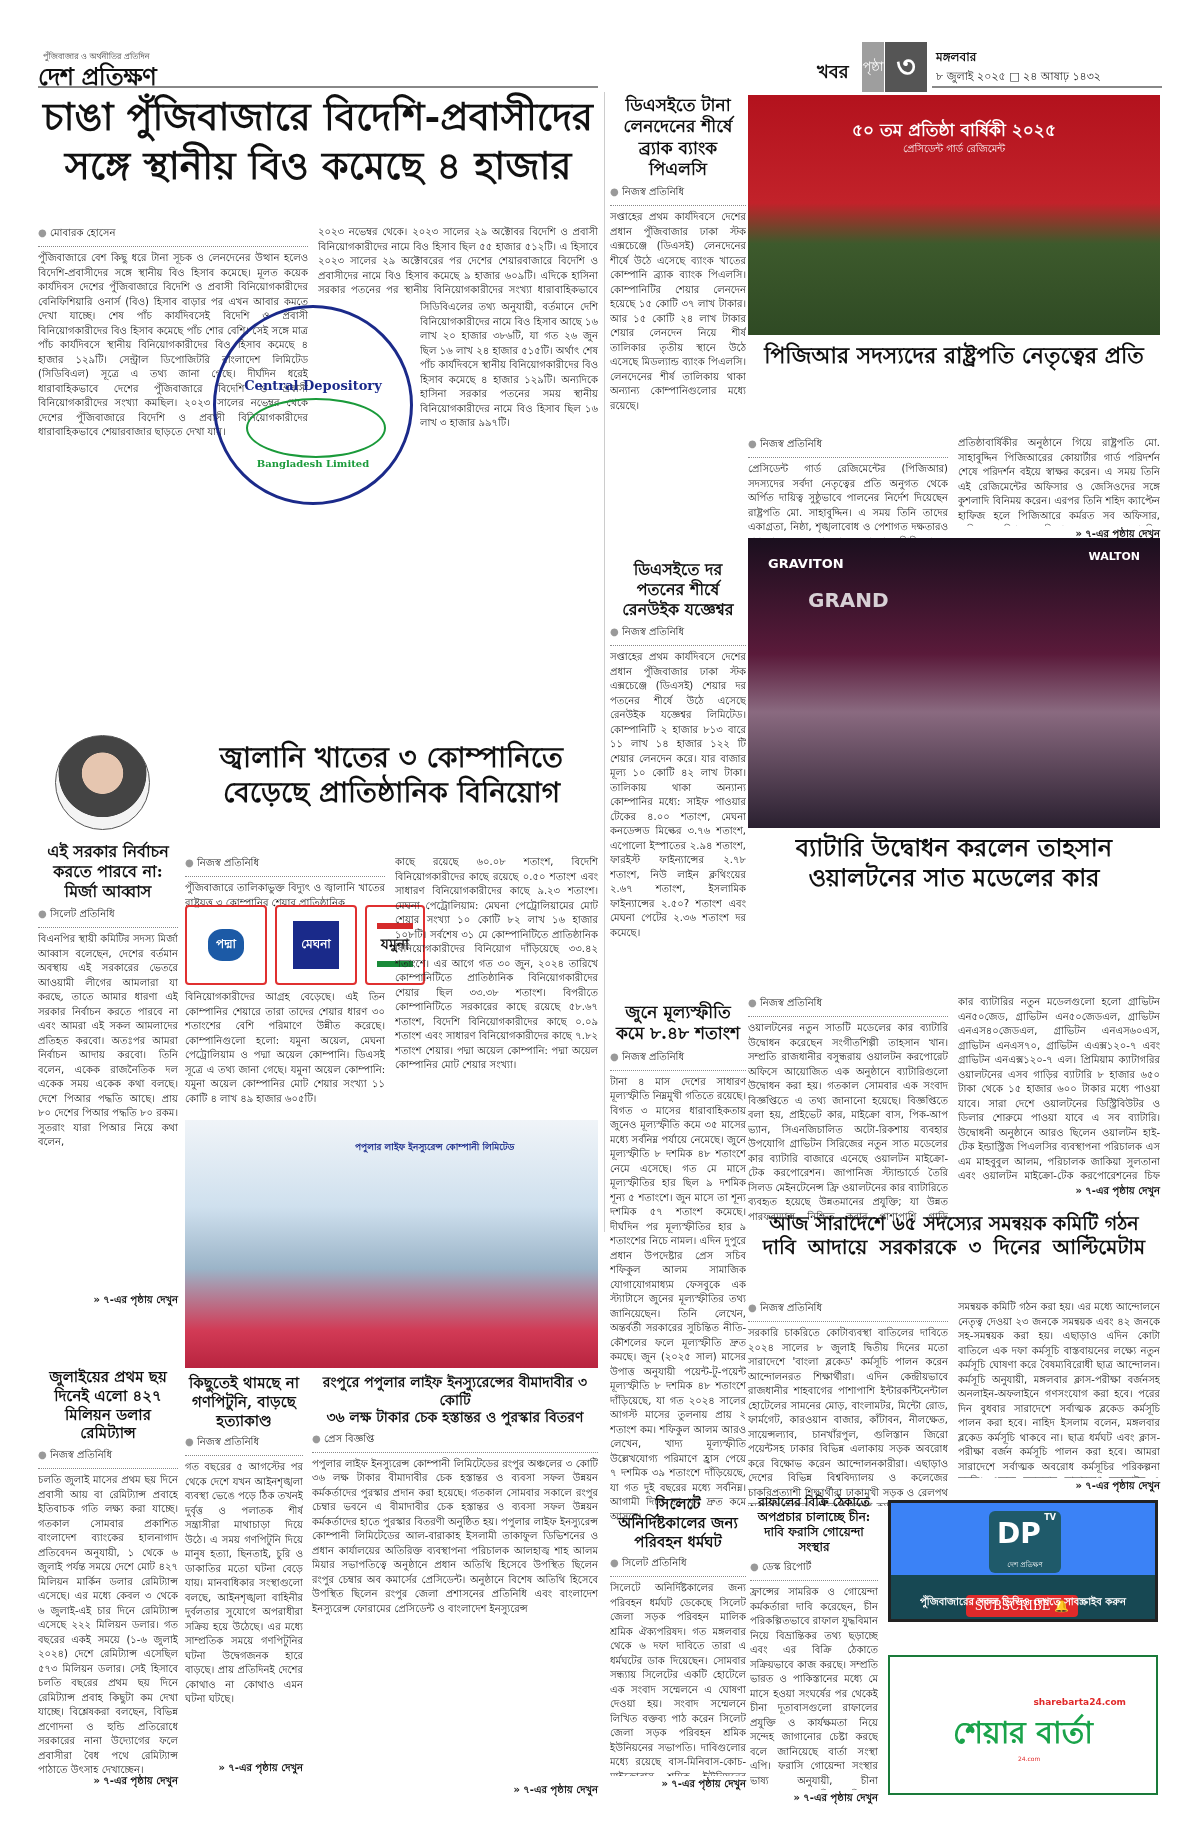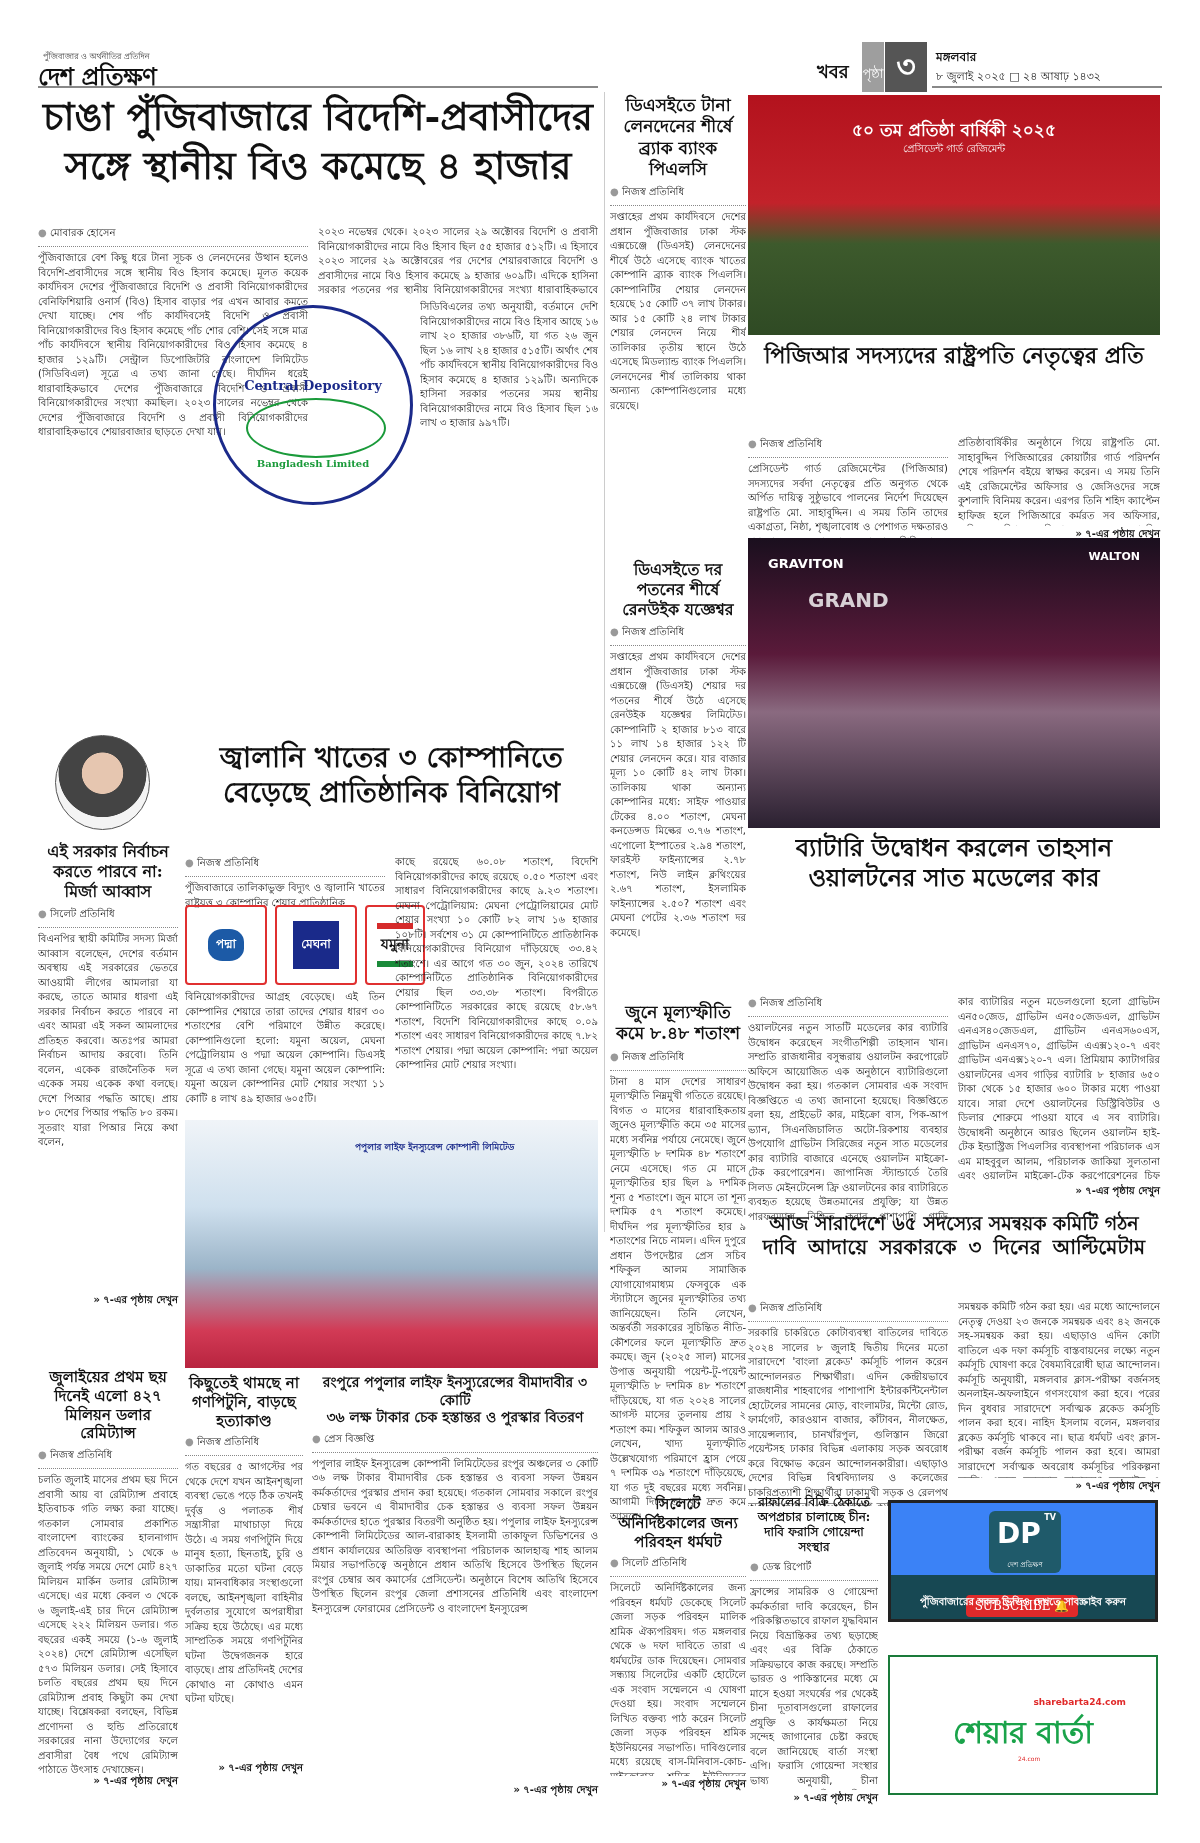--- a/index.html
+++ b/index.html
@@ -26,21 +26,21 @@
   .logo-box { border: 2px solid #e03030; border-radius: 4px; display: flex; align-items: center; justify-content: center; }
   .vline { position: absolute; width: 1px; background: #ccc; }
 </style>
 </head>
 <body>
 
 <div class="abs masthead-tag" style="left:43px;top:50px;">পুঁজিবাজার ও অর্থনীতির প্রতিদিন</div>
 <div class="abs logo" style="left:38px;top:58px;">দেশ প্রতিক্ষণ</div>
 <div class="rule" style="left:38px;top:86px;width:560px;"></div>
 <div class="abs section-label" style="left:817px;top:58px;">খবর</div>
-<div class="abs page-box1" style="left:862px;top:42px;width:22px;height:50px;padding-top:22px;">পৃষ্ঠা</div>
+<div class="abs page-box1" style="left:862px;top:42px;width:22px;height:50px;padding-top:15px;">পৃষ্ঠা</div>
 <div class="abs page-box2" style="left:885px;top:42px;width:42px;height:50px;line-height:50px;">৩</div>
 <div class="abs date-day" style="left:936px;top:48px;">মঙ্গলবার</div>
 <div class="abs date-full" style="left:936px;top:68px;">৮ জুলাই ২০২৫ □ ২৪ আষাঢ় ১৪৩২</div>
 <div class="rule" style="left:932px;top:86px;width:230px;"></div>
 
 <div class="abs" style="left:38px;top:92px;width:560px;">
   <div class="hl-xl" style="font-size:38px;">চাঙা পুঁজিবাজারে বিদেশি-প্রবাসীদের</div>
   <div class="hl-xl" style="font-size:38px;">সঙ্গে স্থানীয় বিও কমেছে ৪ হাজার</div>
 </div>
 <div class="abs" style="left:38px;top:225px;width:270px;">

